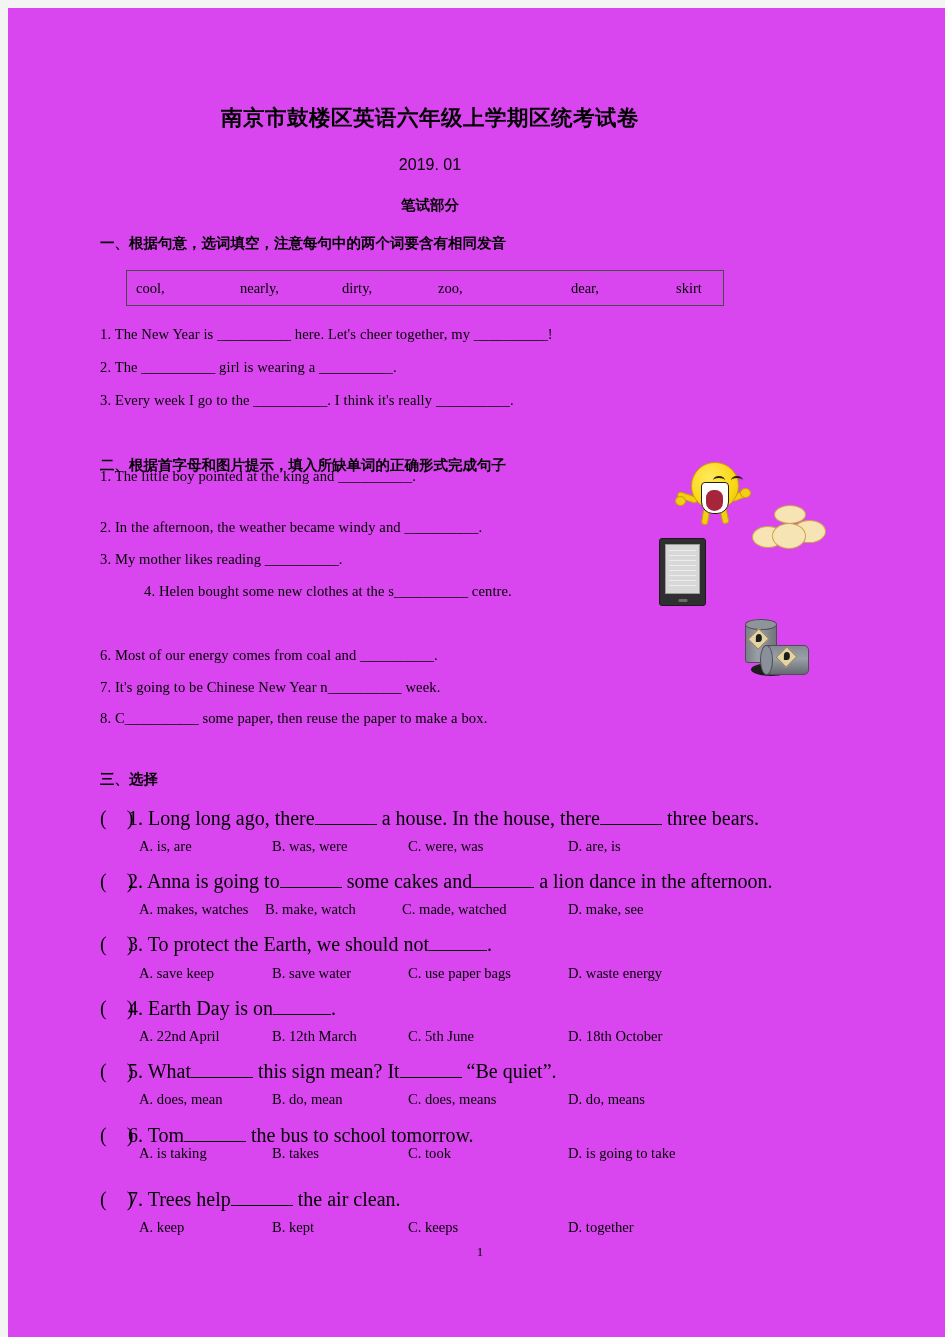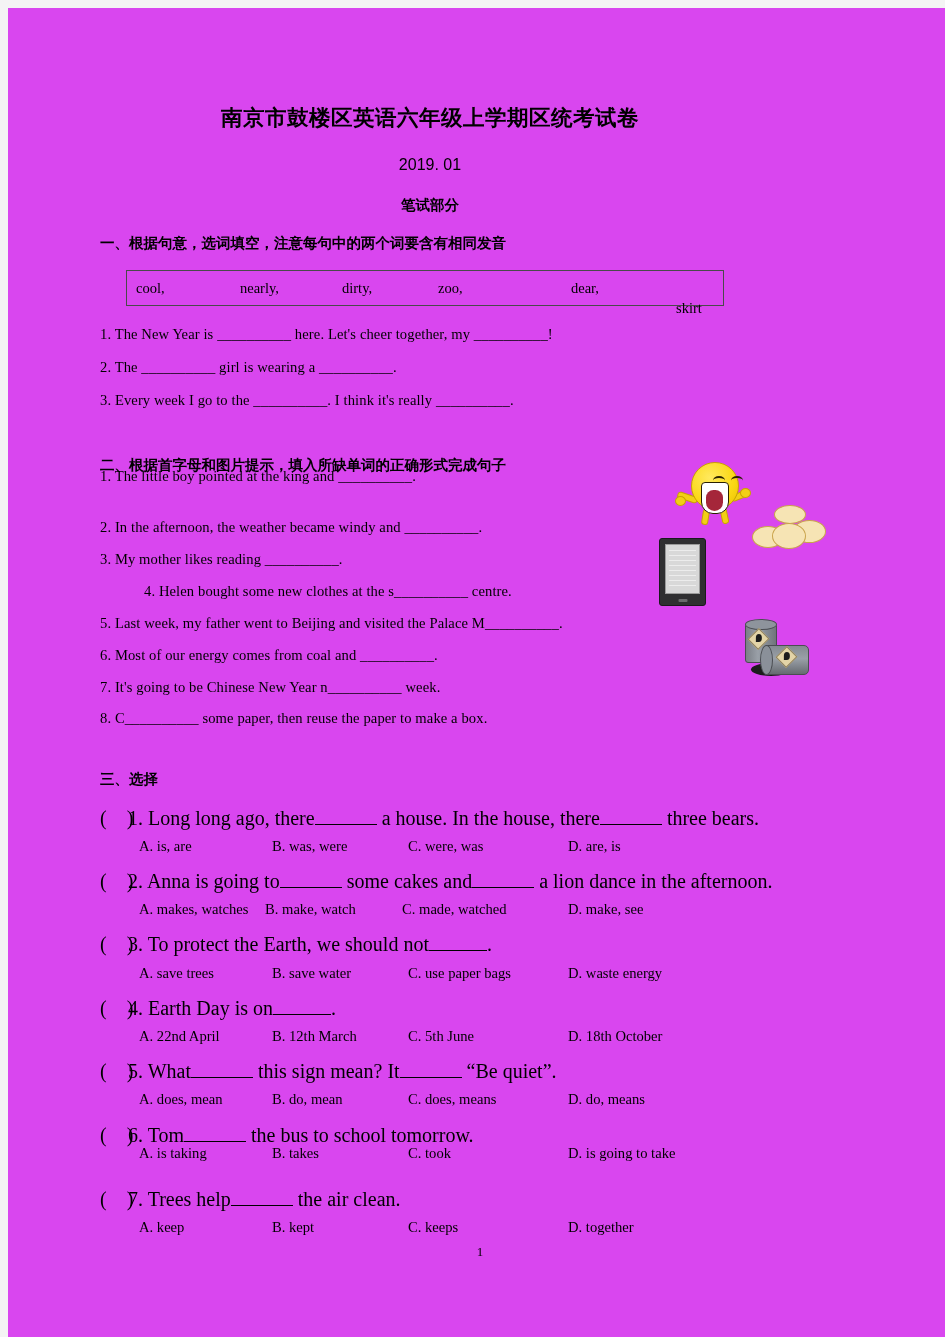--- a/index.html
+++ b/index.html
@@ -101,21 +101,21 @@
     top: 9px;
     font-size: 14.5px;
     color: #000;
     white-space: nowrap;
   }
   .wb0 { left: 9px; }
   .wb1 { left: 113px; }
   .wb2 { left: 215px; }
   .wb3 { left: 311px; }
   .wb4 { left: 444px; }
-  .wb5 { left: 549px; margin-top: 20px; }
+  .wb5 { left: 549px; }
 
   
   .qline {
     position: absolute;
     left: 0;
     font-size: 14.6px;
     color: #000;
     white-space: nowrap;
     letter-spacing: 0.1px;
   }
@@ -343,21 +343,20 @@
     <div class="qline" id="s1q1">1.  The New Year is __________ here. Let's cheer together, my __________!</div>
     <div class="qline" id="s1q2">2.  The __________ girl is wearing a __________.</div>
     <div class="qline" id="s1q3">3.   Every week I go to the __________. I think it's really __________.</div>
 
     <div class="sec-head" id="sec2-head">二、根据首字母和图片提示，填入所缺单词的正确形式完成句子</div>
 
     <div class="qline" id="s2q1">1. The little boy pointed at the king and __________.</div>
     <div class="qline" id="s2q2">2. In the afternoon, the weather became windy and __________.</div>
     <div class="qline" id="s2q3">3. My mother likes reading __________.</div>
     <div class="qline" id="s2q4">4. Helen bought some new clothes at the s__________ centre.</div>
-    <div class="qline" id="s2q5">5. Last week, my father went to Beijing and visited the Palace M__________.</div>
     <div class="qline" id="s2q6">6. Most of our energy comes from coal and __________.</div>
     <div class="qline" id="s2q7">7. It's going to be Chinese New Year n__________ week.</div>
     <div class="qline" id="s2q8">8. C__________ some paper, then reuse the paper to make a box.</div>
 
     <div class="art" id="art-laugh">
       <div class="emo-arm l"></div>
       <div class="emo-arm r"></div>
       <div class="emo-hand l"></div>
       <div class="emo-hand r"></div>
       <div class="emo-leg l"></div>
@@ -430,21 +429,21 @@
       <span class="op-a" style="left:39px;">A. makes, watches</span>
       <span class="op-b" style="left:165px;">B. make, watch</span>
       <span class="op-c" style="left:302px;">C. made, watched</span>
       <span class="op-d">D. make, see</span>
     </div>
 
     <div class="mc-stem" id="q3-stem">
       <span class="paren">(&nbsp;&nbsp;&nbsp;&nbsp;)</span><span>3.</span><span> To protect the Earth, we should not</span><span class="blank-u bl-tiny"></span><span>.</span>
     </div>
     <div class="mc-opts" id="q3-opts">
-      <span class="op-a">A. save trees</span>
+      <span class="op-a">A. save keep</span>
       <span class="op-b">B. save water</span>
       <span class="op-c">C. use paper bags</span>
       <span class="op-d">D. waste energy</span>
     </div>
 
     <div class="mc-stem" id="q4-stem">
       <span class="paren">(&nbsp;&nbsp;&nbsp;&nbsp;)</span><span>4.</span><span> Earth Day is on</span><span class="blank-u bl-tiny"></span><span>.</span>
     </div>
     <div class="mc-opts" id="q4-opts">
       <span class="op-a">A. 22nd April</span>

